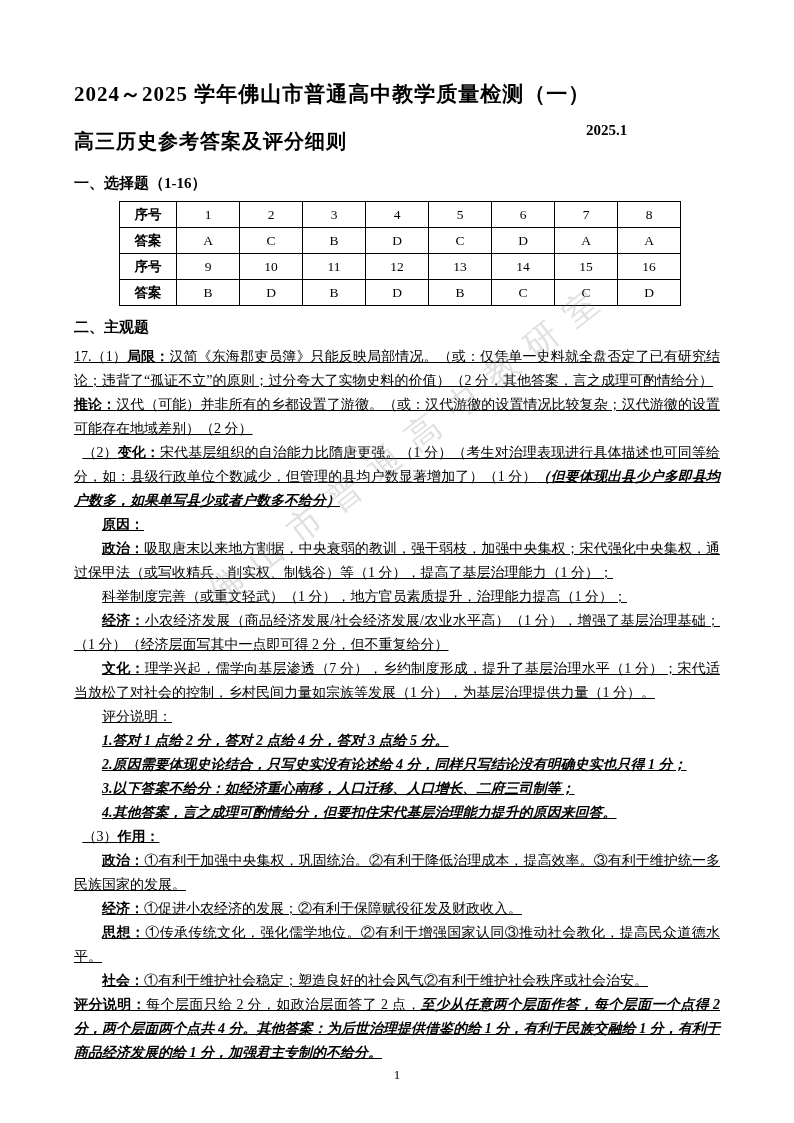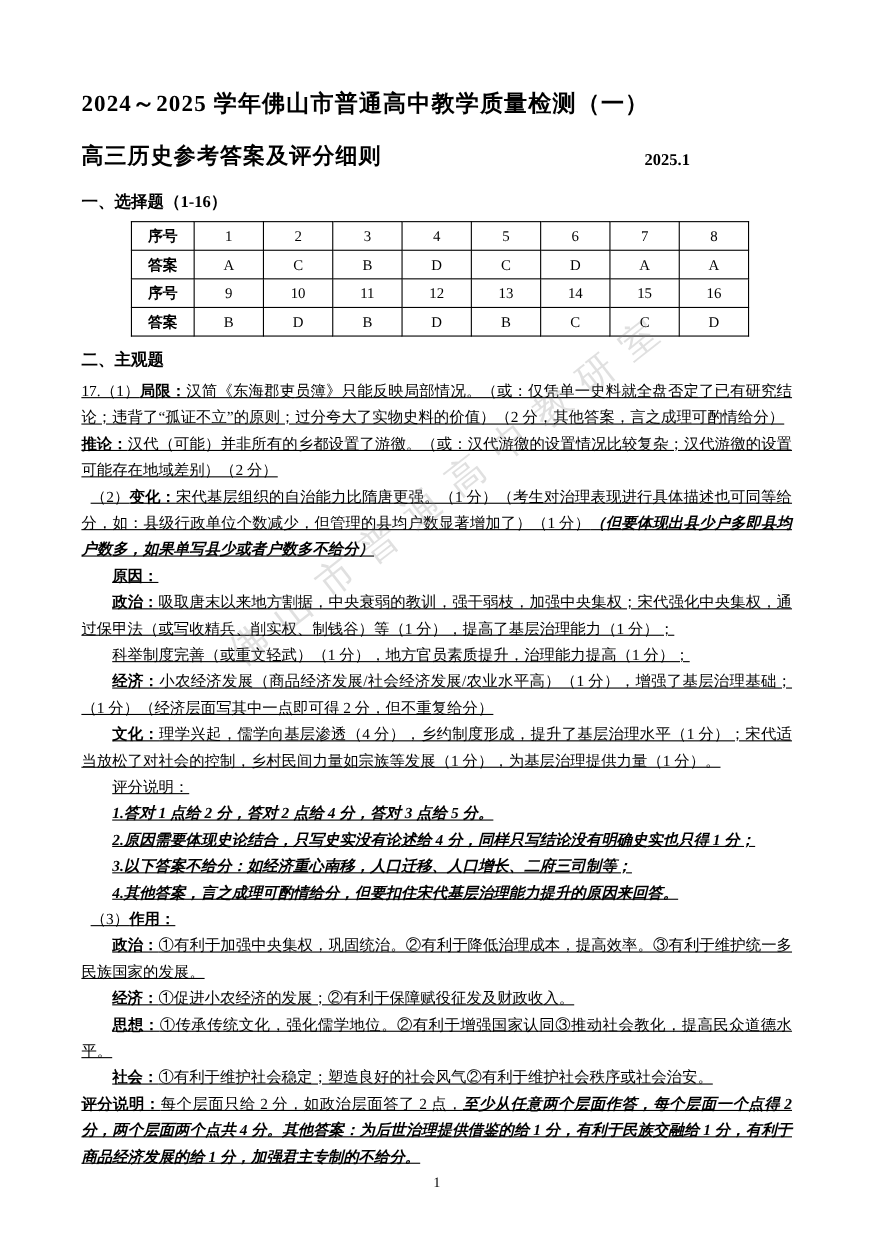--- a/index.html
+++ b/index.html
@@ -16,21 +16,21 @@
   }
   .title{
     margin:0 0 20px 0;
     text-align:left;
     font-size:21px;
     font-weight:bold;
     letter-spacing:1px;
   }
   .subtitle-row{position:relative;text-align:left;margin:0 0 16px 0;height:30px;}
   .subtitle{display:inline-block;margin:0;font-size:20px;font-weight:bold;letter-spacing:1px;}
-  .date{position:absolute;left:512px;bottom:3px;font-size:15px;font-weight:bold;}
+  .date{position:absolute;left:512px;bottom:19px;font-size:15px;font-weight:bold;}
   .sec-heading{margin:0 0 8px 0;font-size:15px;font-weight:bold;}
   table.answers{
     border-collapse:collapse;
     table-layout:fixed;
     width:562px;
     margin:2px 0 12px 45px;
   }
   table.answers td{
     border:1px solid #000;
     text-align:center;
@@ -145,21 +145,21 @@
   <p class="para ind05"><span>（2）</span><span class="b">变化：</span><span>宋代基层组织的自治能力比隋唐更强。（1 分）（考生对治理表现进行具体描述也可同等给分，如：县级行政单位个数减少，但管理的县均户数显著增加了）（1 分）</span><span class="bi">（但要体现出县少户多即县均户数多，如果单写县少或者户数多不给分）</span></p>
 
   <p class="para ind2"><span class="b">原因：</span></p>
 
   <p class="para ind2"><span class="b">政治：</span><span>吸取唐末以来地方割据，中央衰弱的教训，强干弱枝，加强中央集权；宋代强化中央集权，通过保甲法（或写收精兵、削实权、制钱谷）等（1 分），提高了基层治理能力（1 分）；</span></p>
 
   <p class="para ind2"><span>科举制度完善（或重文轻武）（1 分），地方官员素质提升，治理能力提高（1 分）；</span></p>
 
   <p class="para ind2"><span class="b">经济：</span><span>小农经济发展（商品经济发展/社会经济发展/农业水平高）（1 分），增强了基层治理基础；（1 分）（经济层面写其中一点即可得 2 分，但不重复给分）</span></p>
 
-  <p class="para ind2"><span class="b">文化：</span><span>理学兴起，儒学向基层渗透（4 分），乡约制度形成，提升了基层治理水平（1 分）；宋代适当放松了对社会的控制，乡村民间力量如宗族等发展（1 分），为基层治理提供力量（1 分）。</span></p>
+  <p class="para ind2"><span class="b">文化：</span><span>理学兴起，儒学向基层渗透（7 分），乡约制度形成，提升了基层治理水平（1 分）；宋代适当放松了对社会的控制，乡村民间力量如宗族等发展（1 分），为基层治理提供力量（1 分）。</span></p>
 
   <p class="para ind2"><span>评分说明：</span></p>
 
   <p class="para ind2"><span class="bi">1.答对 1 点给 2 分，答对 2 点给 4 分，答对 3 点给 5 分。</span></p>
   <p class="para ind2"><span class="bi">2.原因需要体现史论结合，只写史实没有论述给 4 分，同样只写结论没有明确史实也只得 1 分；</span></p>
   <p class="para ind2"><span class="bi">3.以下答案不给分：如经济重心南移，人口迁移、人口增长、二府三司制等；</span></p>
   <p class="para ind2"><span class="bi">4.其他答案，言之成理可酌情给分，但要扣住宋代基层治理能力提升的原因来回答。</span></p>
 
   <p class="para ind05"><span>（3）</span><span class="b">作用：</span></p>
 

